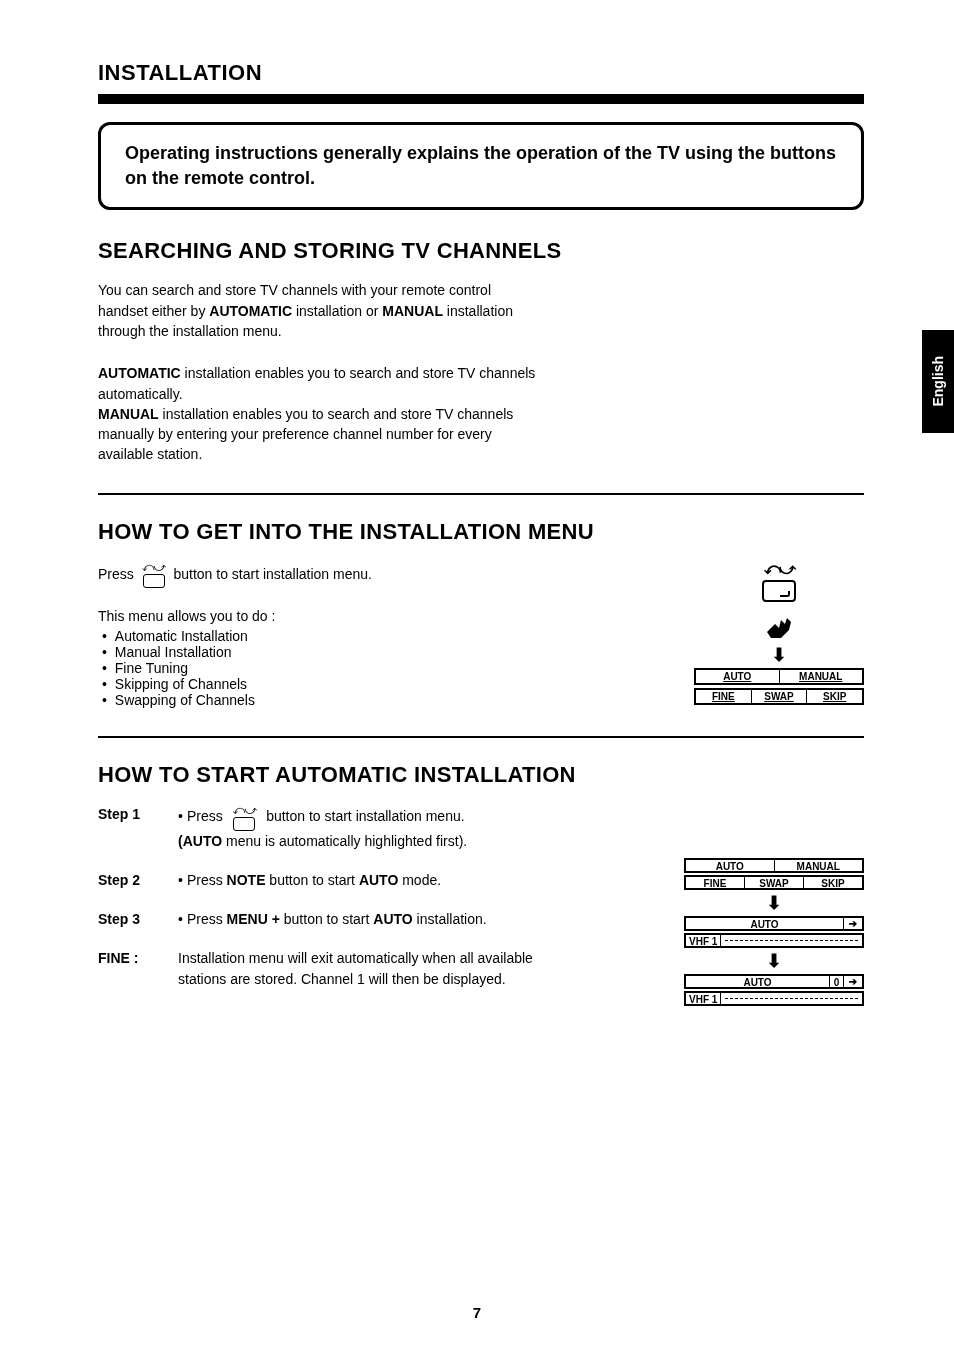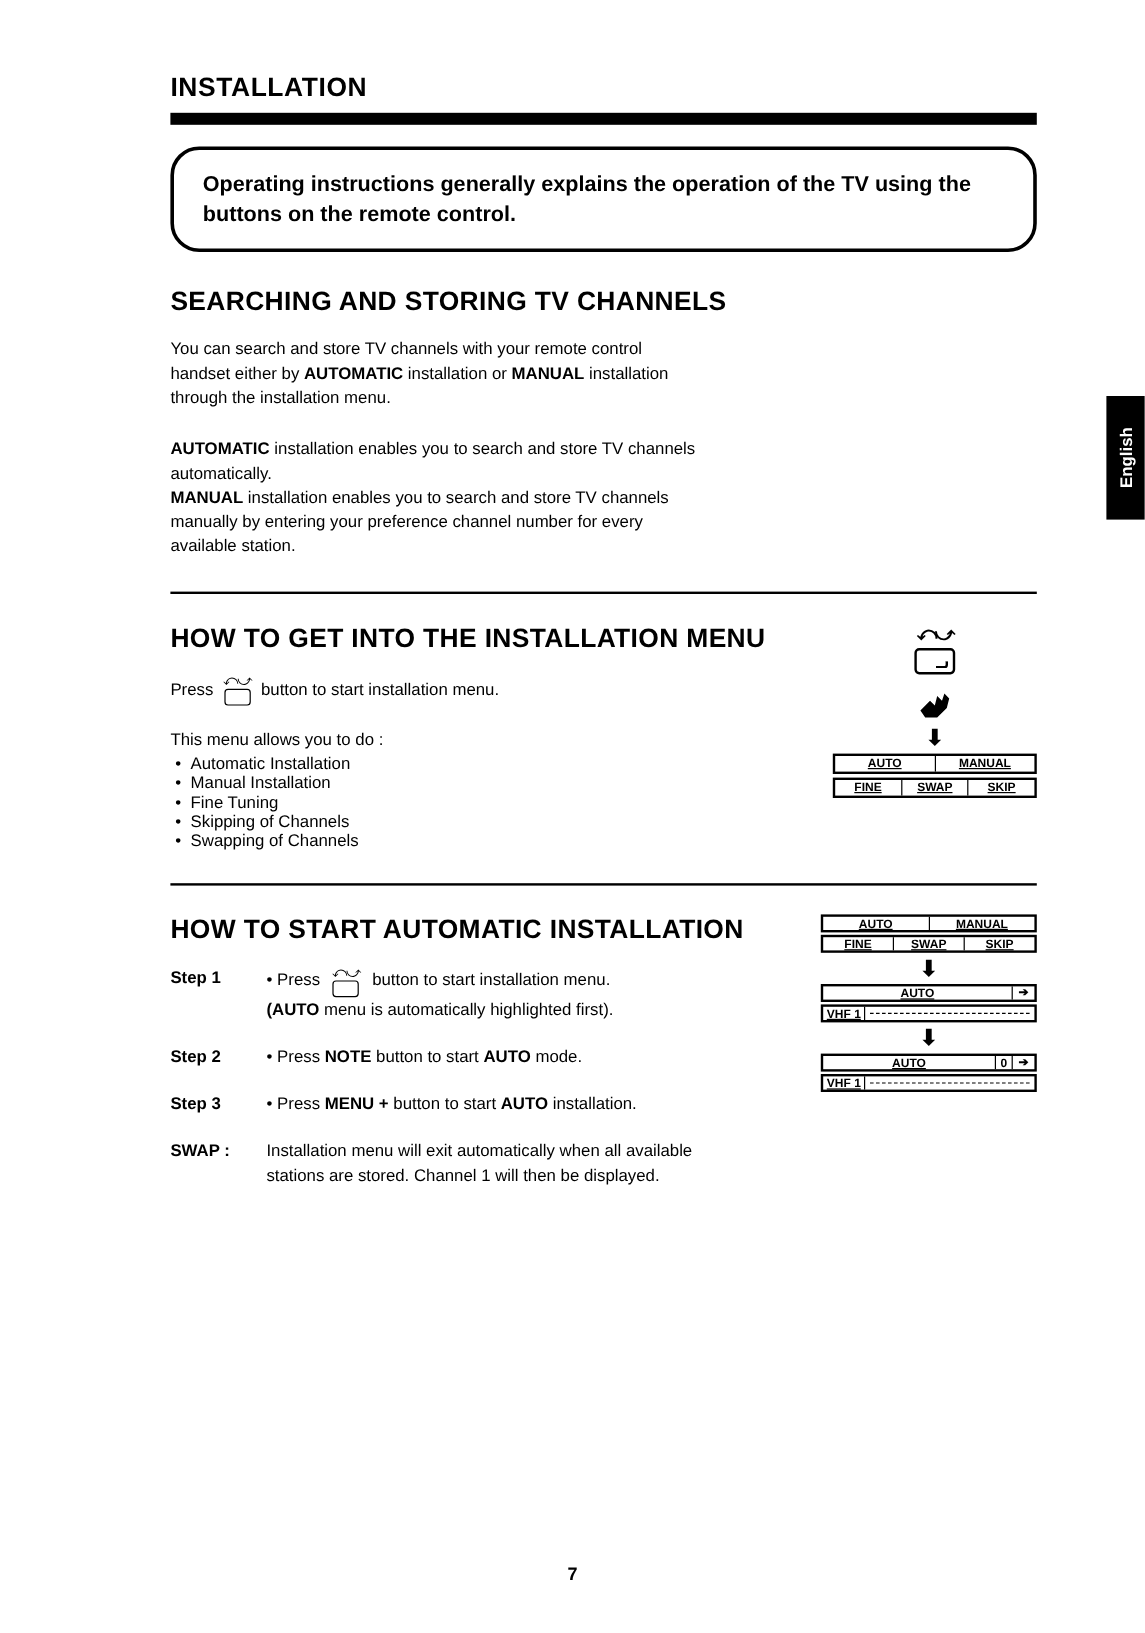--- a/index.html
+++ b/index.html
@@ -7,37 +7,36 @@
       font-family: Arial, Helvetica, sans-serif;
       background: #fff;
       width: 954px;
       height: 1361px;
       position: relative;
       color: #000;
     }
     .page {
       padding: 60px 90px 40px 98px;
       position: relative;
-      margin-left: 44px;
     }
     .section-title {
       font-size: 22px;
       font-weight: bold;
       margin-bottom: 8px;
       letter-spacing: 0.5px;
     }
     .thick-bar {
       height: 10px;
       background: #000;
       width: 100%;
       margin-bottom: 18px;
     }
     .intro-box {
       border: 3px solid #000;
-      border-radius: 24px;
+      border-radius: 12px;
       padding: 16px 24px;
       font-size: 18px;
       font-weight: bold;
       line-height: 1.4;
       margin-bottom: 28px;
     }
     .subheading {
       font-size: 22px;
       font-weight: bold;
       margin-bottom: 16px;
@@ -87,21 +86,21 @@
       list-style: none;
       padding-left: 4px;
     }
     .menu-list li::before {
       content: "• ";
       padding-right: 4px;
     }
     .two-col {
       display: flex;
       justify-content: space-between;
-      align-items: flex-start;
+      align-items: flex-end;
     }
     .right-tab {
       position: absolute;
       right: 0;
       top: 330px;
       background: #000;
       color: #fff;
       padding: 26px 8px;
       font-size: 14px;
       font-weight: bold;
@@ -340,21 +339,21 @@
         </div>
 
         <div class="step-row">
           <div class="step-label">Step 3</div>
           <div class="step-content">
             <span class="bullet">•</span><span>Press </span><b>MENU +</b><span> button to start </span><b>AUTO</b><span> installation.</span>
           </div>
         </div>
 
         <div class="step-row">
-          <div class="step-label">SWAP :</div>
+          <div class="step-label">FINE :</div>
           <div class="step-content">Installation menu will exit automatically when all available stations are stored. Channel 1 will then be displayed.</div>
         </div>
       </div>
     </div>
 
     <div class="diagram-2">
       <div class="osd2">
         <div class="c fill">AUTO</div>
         <div class="c fill">MANUAL</div>
       </div>

